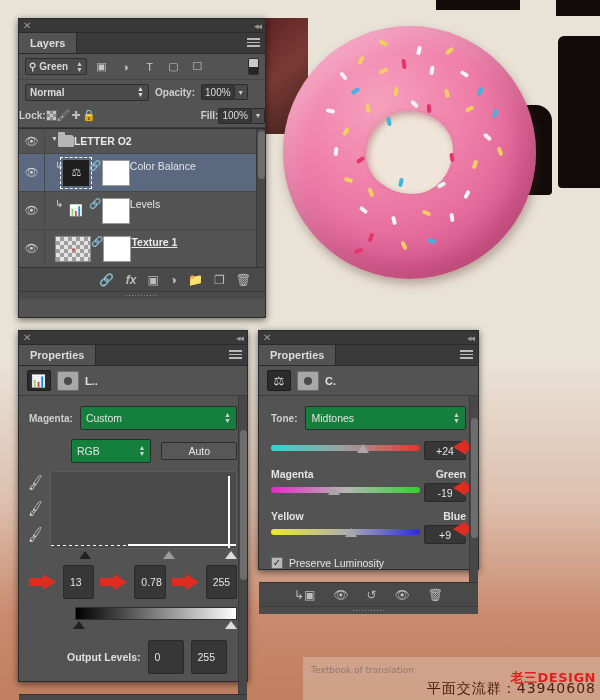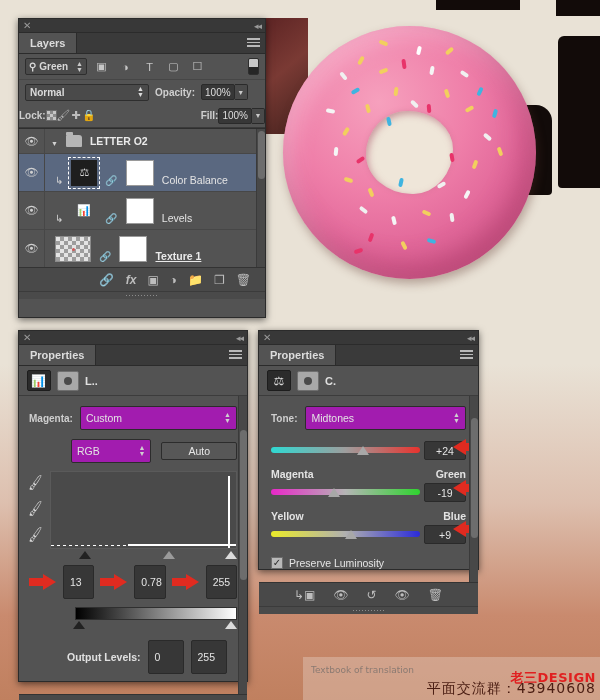--- a/index.html
+++ b/index.html
@@ -130,21 +130,21 @@
     height:38px;display:flex;align-items:center;border-bottom:1px solid #474747;
     background:#535353;position:relative;
   }
   .layer-row.sel{background:#5a6880;}
   .layer-row.small{height:25px;}
   .eye-cell{
     width:26px;height:100%;display:flex;align-items:center;justify-content:center;
     border-right:1px solid #474747;
   }
   .eye{font-size:11px;color:#cfcfcf;}
-  .layer-body{flex:1;display:flex;align-items:flex-end;gap:8px;padding-left:6px;min-width:0;}
+  .layer-body{flex:1;display:flex;align-items:flex-start;gap:0;padding-left:6px;min-width:0;}
   .tri{font-size:7px;color:#d2d2d2;}
   .folder-ic{
     width:16px;height:12px;background:#b6b6b6;border-radius:1px 3px 1px 1px;position:relative;
   }
   .folder-ic::before{
     content:"";position:absolute;left:0;top:-3px;width:7px;height:3px;background:#b6b6b6;
     border-radius:1px 1px 0 0;
   }
   .layer-name{font-size:10.5px;font-weight:bold;color:#eaeaea;white-space:nowrap;}
   .layer-name.under{text-decoration:underline;font-weight:bold;}
@@ -201,21 +201,21 @@
     display:flex;align-items:center;justify-content:center;
   }
   .props-maskic i{width:8px;height:8px;border-radius:50%;background:#4a4a4a;display:block;}
   .props-title{font-size:11px;font-weight:bold;color:#e0e0e0;}
 
   
   #levels-panel{left:18px;top:330px;width:230px;height:352px;}
   #levels-panel .body{position:relative;height:298px;overflow:hidden;}
   .row-preset{display:flex;align-items:center;gap:7px;padding:10px 10px 0 10px;}
   .sel-box{
-    height:18px;background:#a21caf;border:1px solid #2c2c2c;border-radius:2px;
+    height:18px;background:#15803d;border:1px solid #2c2c2c;border-radius:2px;
     display:flex;align-items:center;padding:11px 5px;font-size:10.5px;color:#e2e2e2;
   }
   .sel-box .arrows{margin-left:auto;font-size:7px;line-height:6px;color:#cfcfcf;}
   .row-chan{display:flex;align-items:center;gap:10px;padding:9px 10px 0 52px;}
   .btn{
     height:18px;padding:0 26px;background:#575757;border:1px solid #2c2c2c;border-radius:2px;
     display:flex;align-items:center;justify-content:center;font-size:10.5px;color:#e6e6e6;
   }
   .hist-area{display:flex;gap:6px;padding:8px 10px 0 8px;}
   .eyedroppers{display:flex;flex-direction:column;gap:11px;padding-top:4px;}
@@ -260,21 +260,21 @@
   .out-sliders{position:relative;height:11px;margin:0 10px 0 56px;}
   .row-output{display:flex;align-items:center;gap:7px;padding:9px 10px 0 48px;}
   .outlbl{font-size:10.5px;font-weight:bold;color:#e0e0e0;}
 
   
   #cb-panel{left:258px;top:330px;width:221px;height:240px;}
   #cb-panel .body{position:relative;height:186px;overflow:hidden;}
   .row-tone{display:flex;align-items:center;gap:8px;padding:10px 12px 0 12px;}
   .cb-group{padding:8px 12px 0 12px;}
   .cb-labels{display:flex;justify-content:space-between;font-size:10.5px;font-weight:bold;color:#e3e3e3;}
-  .cb-slider-row{display:flex;align-items:center;gap:4px;margin-top:3px;}
+  .cb-slider-row{display:flex;gap:4px;margin-top:3px;}
   .cb-track{position:relative;flex:1;height:15px;}
   .cb-track .bar{position:absolute;top:4px;left:0;width:100%;height:6px;border-radius:3px;}
   .cb-track .knob{
     position:absolute;top:3px;width:0;height:0;border-left:6px solid transparent;
     border-right:6px solid transparent;border-bottom:9px solid #a8a8a8;
   }
   .cb-val{
     width:42px;height:19px;background:#373737;border:1px solid #2a2a2a;border-radius:2px;
     display:flex;align-items:center;justify-content:center;font-size:10.5px;color:#e4e4e4;flex:none;
   }

